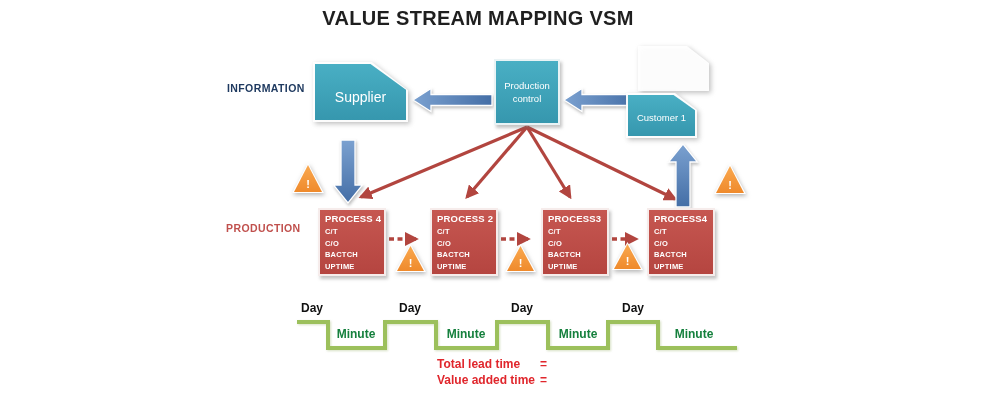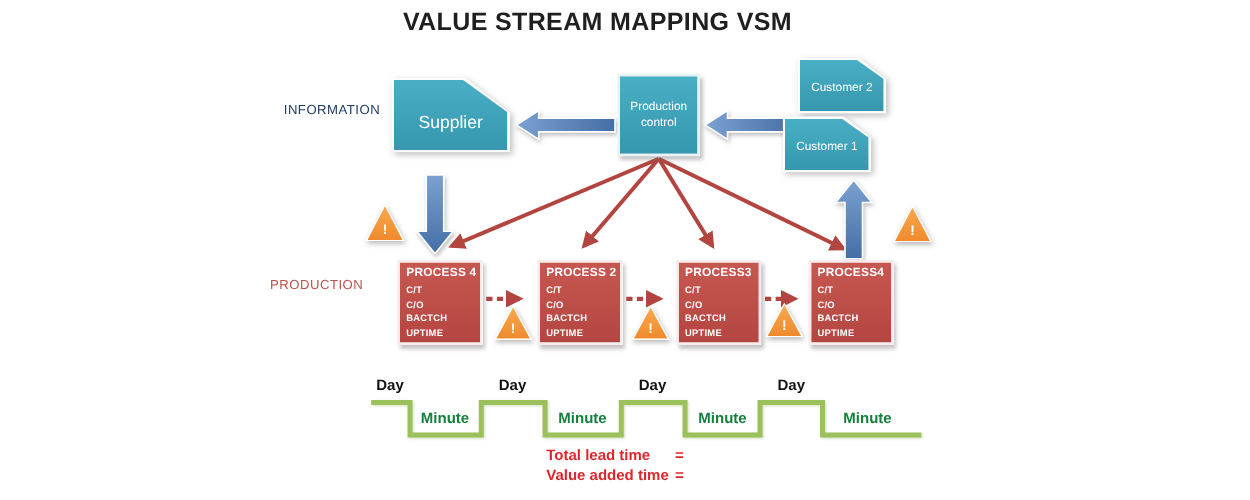--- a/index.html
+++ b/index.html
@@ -2,23 +2,23 @@
 <html><head>
 <meta charset="utf-8">
 <style>
   * { box-sizing: border-box; margin: 0; padding: 0; }
   body { background: #fff; font-family: "Liberation Sans", sans-serif; }
   #canvas { position: relative; width: 956px; height: 400px; background: #fff; overflow: hidden; padding-left: 40px; }
 
   .title { position: absolute; left: 0; right: 0; top: 7px; text-align: center;
            font-size: 20px; font-weight: bold; color: #1f1f1f; letter-spacing: .3px; }
 
-  .lane-label { position: absolute; font-weight: normal; font-size: 10.5px; letter-spacing: .4px; }
+  .lane-label { position: absolute; font-weight: bold; font-size: 10.5px; letter-spacing: .4px; }
   #lane-info { left: 227px; top: 82px; color: #1f3a60; }
-  #lane-prod { left: 216px; top: 222px; color: #c0504d; }
+  #lane-prod { left: 226px; top: 222px; color: #c0504d; }
 
   
   .cutbox { position: absolute; filter: drop-shadow(2px 2px 2.5px rgba(110,110,110,.45)); }
   .cutbox .outer { position: absolute; inset: 0; background: rgba(255,255,255,.95); }
   .cutbox .inner { position: absolute; inset: 2px; color: #fff; text-align: center;
                    display: flex; align-items: center; justify-content: center;
                    background: linear-gradient(180deg,#49afc4,#3697ae); }
   #supplier { left: 313px; top: 62px; width: 95px; height: 60px; }
   #supplier .outer { clip-path: polygon(0 0, 62% 0, 100% 47%, 100% 100%, 0 100%); }
   #supplier .inner { clip-path: polygon(0 0, 61% 0, 100% 46%, 100% 100%, 0 100%);
@@ -122,21 +122,20 @@
     <div class="outer"></div>
     <div class="inner">Supplier</div>
   </div>
 
   <div id="prodctrl">
     <span>Production control</span>
   </div>
 
   <div class="cutbox customer" id="customer2">
     <div class="outer"></div>
-    <div class="inner">Customer 2</div>
   </div>
   <div class="cutbox customer" id="customer1">
     <div class="outer"></div>
     <div class="inner">Customer 1</div>
   </div>
 
   <div class="process" id="process1">
     <div class="pname">PROCESS 4</div>
     <div class="pstat">C/T</div>
     <div class="pstat">C/O</div>

